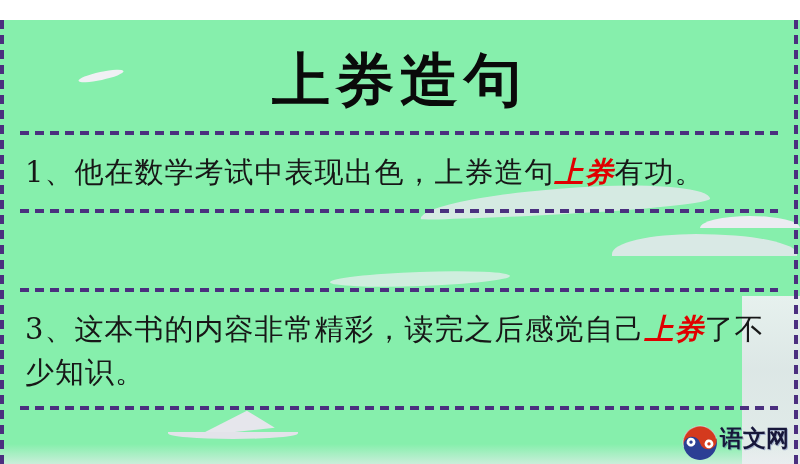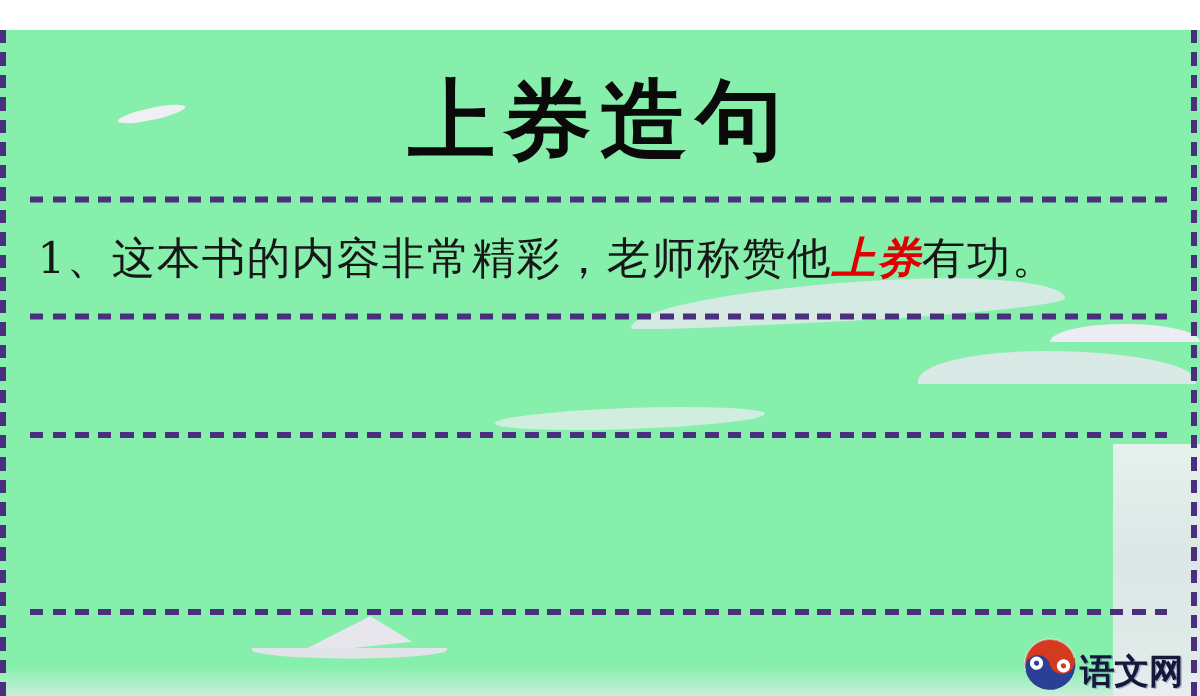--- a/index.html
+++ b/index.html
@@ -62,21 +62,21 @@
   
   .sentence { position: absolute; left: 25px; width: 752px;
     font-size: 29px; line-height: 43px; color: #171717; letter-spacing: 1px; }
   .sentence.s1 { top: 131px; }
   .sentence.s2 { top: 211px; }
   .sentence.s3 { top: 288px; }
   .hl { color: var(--hl); font-weight: 700; font-style: italic; }
 
   
   .logo { position: absolute; left: 681px; top: 403px; display: flex;
-    align-items: flex-end; gap: 1px; }
+    align-items: flex-start; gap: 1px; }
   .logo-icon { width: 38px; height: 40px; display: block; }
   .logo-text { font-family: "DejaVu Sans", "Liberation Sans", sans-serif;
     font-size: 23px; font-weight: 700; color: #17173a; letter-spacing: 0;
     text-shadow: 1px 1px 0 rgba(43,63,148,.35); }
 </style>
 </head>
 <body>
 
 <div class="page" style="--dash:#4b2f7f; --hl:#e00000;">
 
@@ -92,23 +92,24 @@
 
   <div class="vline left"></div>
   <div class="vline right"></div>
   <div class="hline h1"></div>
   <div class="hline h2"></div>
   <div class="hline h3"></div>
   <div class="hline h4"></div>
 
   <div class="title">上券造句</div>
 
-  <div class="sentence s1"><span>1、</span><span>这本书的内容非常精彩，老师称赞他</span><span class="hl">上券</span><span>有功。</span></div>
+  <div class="sentence s1"><span>1、</span><span>他在数学考试中表现出色，上券造句</span><span class="hl">上券</span><span>有功。</span></div>
 
 
+  <div class="sentence s3"><span>3、</span><span>这本书的内容非常精彩，读完之后感觉自己</span><span class="hl">上券</span><span>了不少知识。</span></div>
 
   <div class="logo">
     <svg class="logo-icon" viewBox="0 0 36 36" aria-hidden="true">
       <g transform="rotate(-15 18 18)">
         <circle cx="18" cy="18" r="16" fill="#2b3f94"></circle>
         <path d="M2,18 A16,16 0 0 1 34,18 A8,8 0 0 1 18,18 A8,8 0 0 0 2,18 Z" fill="#d43a1e"></path>
         <circle cx="26" cy="21" r="4.2" fill="#ffffff"></circle>
         <circle cx="26" cy="21" r="1.6" fill="#d43a1e"></circle>
         <circle cx="10" cy="15" r="4.2" fill="#ffffff"></circle>
         <circle cx="10" cy="15" r="1.6" fill="#2b3f94"></circle>

